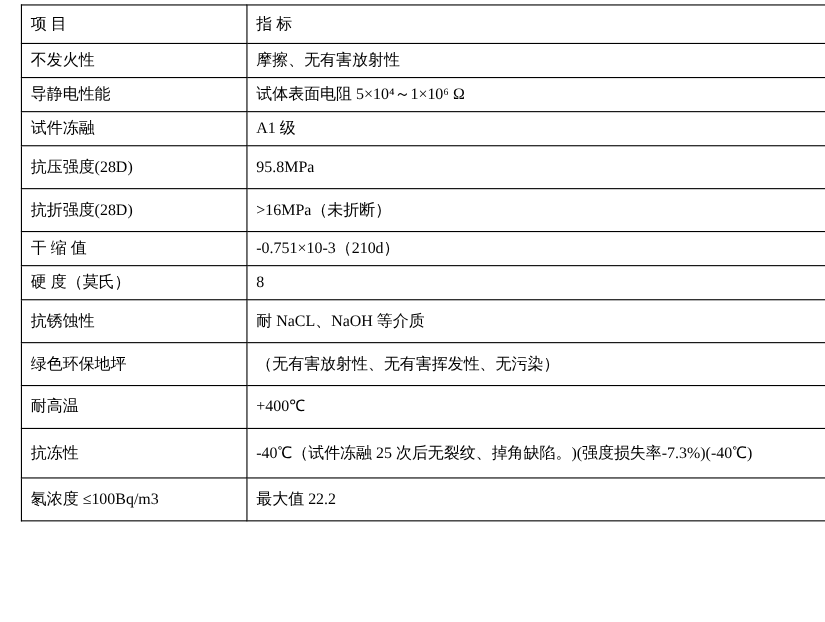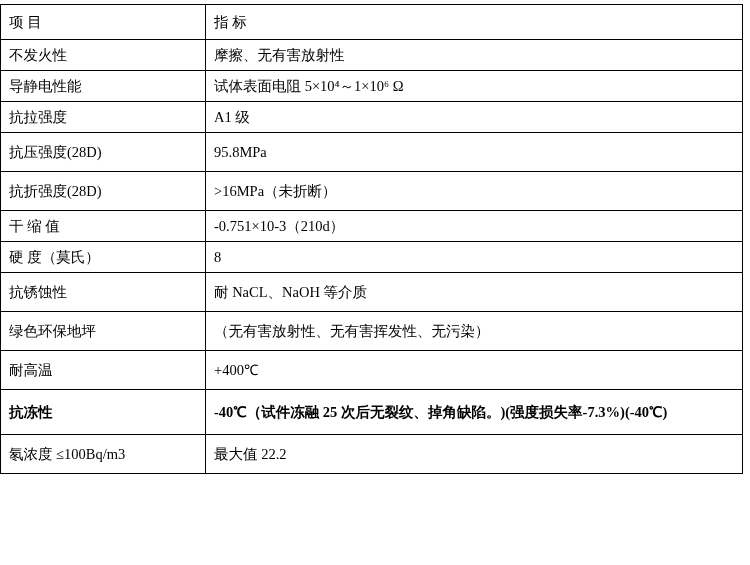--- a/index.html
+++ b/index.html
@@ -12,21 +12,21 @@
     background: #ffffff;
     font-family: "Liberation Serif", serif;
     color: #000000;
     overflow: hidden;
   }
   .sheet {
     position: relative;
     width: 750px;
     height: 565px;
     box-sizing: border-box;
-    padding: 4px 4px 0 0;
+    padding: 4px 4px 0 19px;
   }
   table.spec {
     width: 742px;
     border-collapse: collapse;
     table-layout: fixed;
     border: 1px solid #000;
   }
   table.spec col.c1 { width: 205px; }
   table.spec col.c2 { width: 537px; }
   table.spec td {
@@ -41,21 +41,21 @@
     letter-spacing: 0px;
     white-space: nowrap;
   }
   td.value {
     font-size: 14.5px;
   }
   
   tr.h-head td { height: 30px; }
   tr.h-n td { height: 26px; font-family: Liberation Serif, serif; }
   tr.h-t td { height: 34px; margin-top: 28px; }
-  tr.h-x td { height: 40px; font-weight: bold; }
+  tr.h-x td { height: 40px; }
 </style>
 </head>
 <body>
 
 <div class="sheet">
   <table class="spec">
     <colgroup>
         <col class="c1">
         <col class="c2">
       </colgroup>
@@ -66,21 +66,21 @@
       </tr>
     <tr class="h-n">
           <td class="label">不发火性</td>
           <td class="value">摩擦、无有害放射性</td>
         </tr>
         <tr class="h-n">
           <td class="label">导静电性能</td>
           <td class="value">试体表面电阻 5×10⁴～1×10⁶ Ω</td>
         </tr>
         <tr class="h-n">
-          <td class="label">抗拉强度</td>
+          <td class="label">试件冻融</td>
           <td class="value">A1 级</td>
         </tr>
         <tr class="h-t">
           <td class="label">抗压强度(28D)</td>
           <td class="value">95.8MPa</td>
         </tr>
         <tr class="h-t">
           <td class="label">抗折强度(28D)</td>
           <td class="value">&gt;16MPa（未折断）</td>
         </tr>

